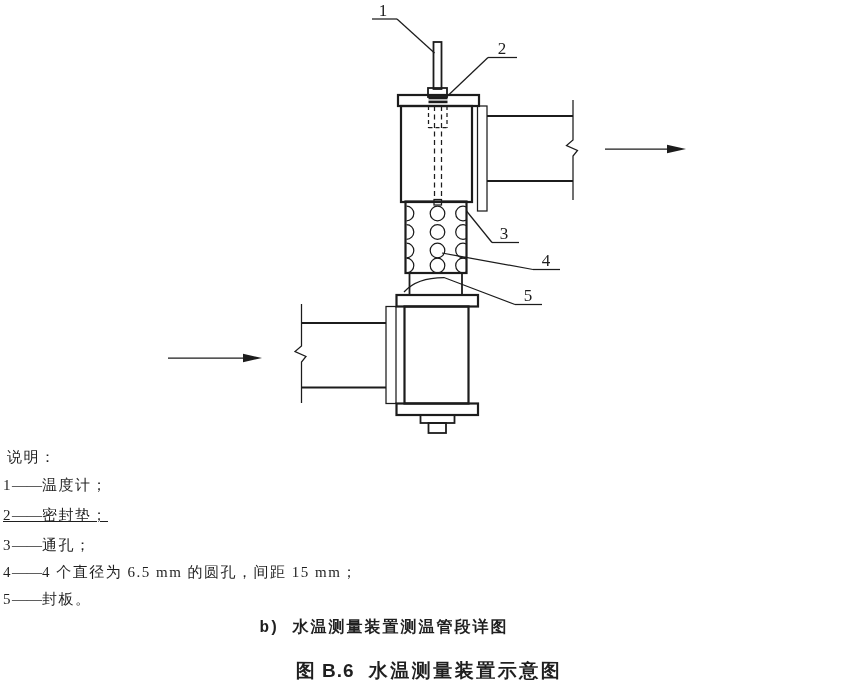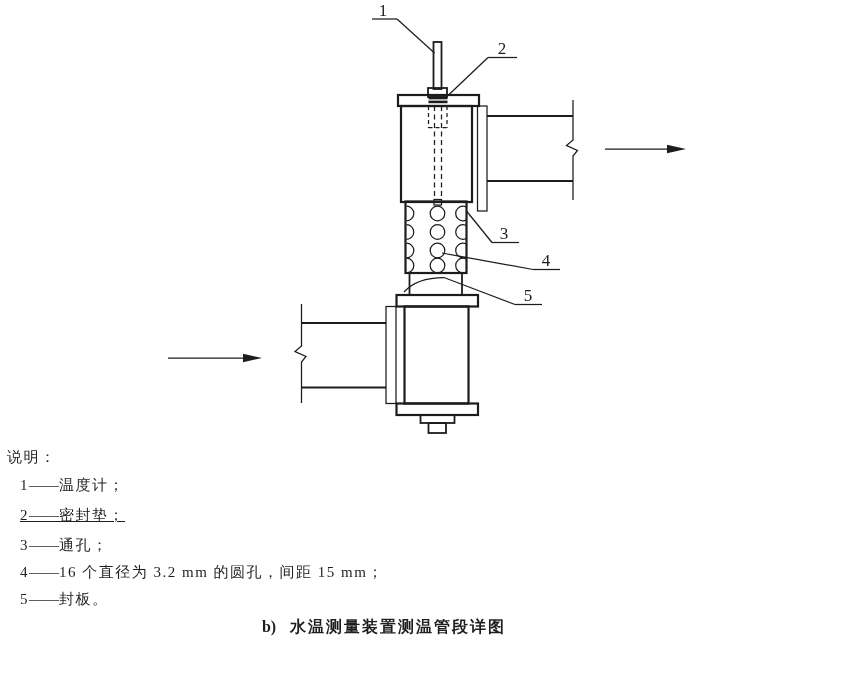--- a/index.html
+++ b/index.html
@@ -14,25 +14,25 @@
   svg .thin{stroke-width:1.25;}
   svg .dash{stroke-dasharray:5 3.5;}
   svg .dash2{stroke-dasharray:4 3;}
   svg .fillb{fill:#1c1c1c;stroke:none;}
   svg text.callout{
     font-family:"Liberation Serif","DejaVu Serif",serif;
     font-size:17px;fill:#1c1c1c;text-anchor:middle;
   }
   .legend{position:absolute;left:0;top:0;font-size:15px;letter-spacing:1.5px;}
   .legend-title{position:absolute;left:7px;top:448px;white-space:nowrap;}
-  .legend-row{position:absolute;left:20px;white-space:nowrap;}
+  .legend-row{position:absolute;left:3px;white-space:nowrap;}
   .legend-row .dash{letter-spacing:0;}
   .cap-sub{
     position:absolute;left:0;top:617px;width:768px;text-align:center;
-    font-family:Liberation Serif, serif;
+    font-family:Liberation Mono, monospace;
     font-weight:bold;font-size:16px;letter-spacing:2px;white-space:nowrap;
   }
   .cap-sub .pfx{margin-right:14px;letter-spacing:0;}
   .cap-main{
     position:absolute;left:0;top:658px;width:858px;text-align:center;
     font-family:"Liberation Sans","DejaVu Sans",sans-serif;
     font-weight:bold;font-size:19px;letter-spacing:2.5px;white-space:nowrap;
   }
   .cap-main .pfx{margin-right:14px;letter-spacing:1px;}
 </style>
@@ -153,22 +153,25 @@
     <text class="callout" x="528" y="301">5</text>
   </g>
 </svg>
 
   
   <div class="legend">
     <div class="legend-title">说明：</div>
     <div class="legend-row" style="top:476px;"><span>1</span><span class="dash">——</span><span>温度计；</span></div>
     <div class="legend-row" style="top:506px;text-decoration:underline;"><span>2</span><span class="dash">——</span><span>密封垫；</span></div>
     <div class="legend-row" style="top:536px;"><span>3</span><span class="dash">——</span><span>通孔；</span></div>
-    <div class="legend-row" style="top:563px;"><span>4</span><span class="dash">——</span><span>16 个直径为 3.2 mm 的圆孔，间距 15 mm；</span></div>
+    <div class="legend-row" style="top:563px;"><span>4</span><span class="dash">——</span><span>4 个直径为 6.5 mm 的圆孔，间距 15 mm；</span></div>
     <div class="legend-row" style="top:590px;"><span>5</span><span class="dash">——</span><span>封板。</span></div>
   </div>
 
   
   <div class="cap-sub">
     <span class="pfx">b)</span><span>水温测量装置测温管段详图</span>
   </div>
+  <div class="cap-main">
+    <span class="pfx">图 B.6</span><span>水温测量装置示意图</span>
+  </div>
 
 </div>
 
 </body></html>

